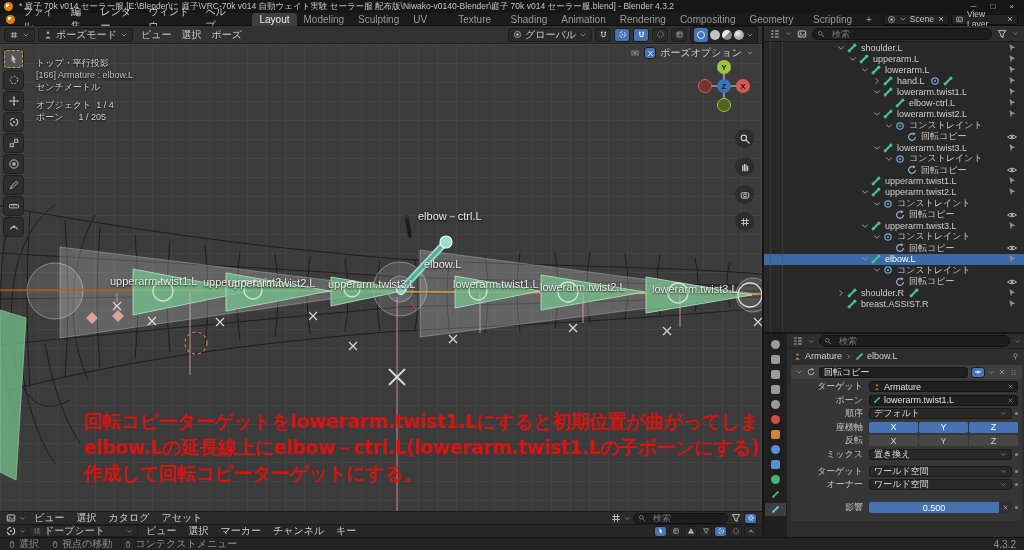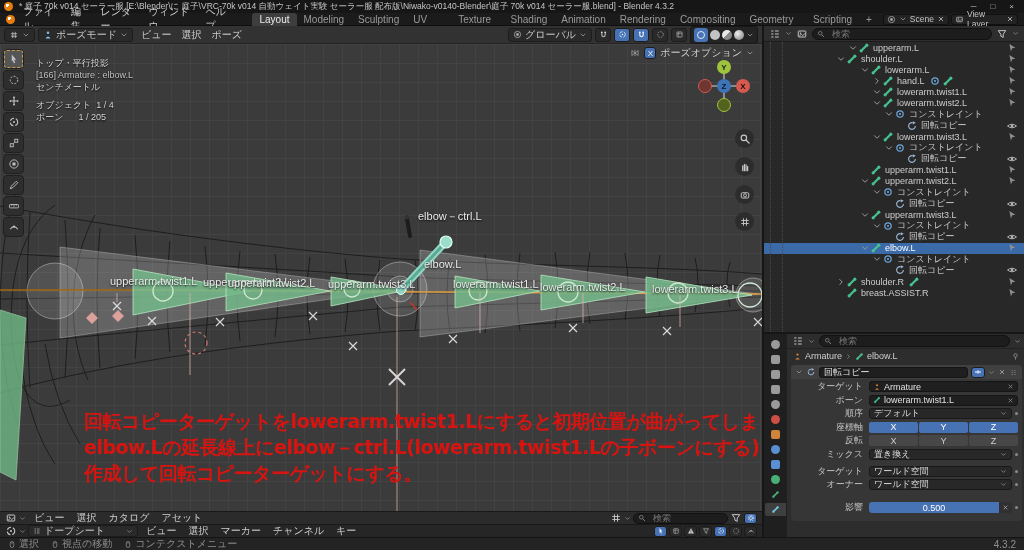--- a/index.html
+++ b/index.html
@@ -577,42 +577,42 @@
       </svg>
     <svg class="chev" style="width:7px;height:7px">
         <use href="#i-cd"></use>
       </svg>
   </div>
   <div class="olrows">
     <span class="guides"></span>
       <span class="guides2"></span>
     <div>
         <div class="orow">
+          <span style="width:72px;flex:none"></span>
+          <svg class="ic chev" style="">
+            <use href="#i-cd"></use>
+          </svg>
+          <svg class="ic bone-c" style="">
+            <use href="#i-bone"></use>
+          </svg>
+          <span class="olabel">shoulder.L</span>
+          <span class="spacer"></span>
+          <svg class="ic flag-c" style="">
+            <use href="#i-flag"></use>
+          </svg>
+        </div>
+        <div class="orow">
           <span style="width:84px;flex:none"></span>
           <svg class="ic chev" style="">
             <use href="#i-cd"></use>
           </svg>
           <svg class="ic bone-c" style="">
             <use href="#i-bone"></use>
           </svg>
           <span class="olabel">upperarm.L</span>
-          <span class="spacer"></span>
-          <svg class="ic flag-c" style="">
-            <use href="#i-flag"></use>
-          </svg>
-        </div>
-        <div class="orow">
-          <span style="width:72px;flex:none"></span>
-          <svg class="ic chev" style="">
-            <use href="#i-cd"></use>
-          </svg>
-          <svg class="ic bone-c" style="">
-            <use href="#i-bone"></use>
-          </svg>
-          <span class="olabel">shoulder.L</span>
           <span class="spacer"></span>
           <svg class="ic flag-c" style="">
             <use href="#i-flag"></use>
           </svg>
         </div>
         <div class="orow">
           <span style="width:96px;flex:none"></span>
           <svg class="ic chev" style="">
             <use href="#i-cd"></use>
           </svg>
@@ -649,20 +649,32 @@
         </div>
         <div class="orow">
           <span style="width:108px;flex:none"></span>
           <svg class="ic chev" style="">
             <use href="#i-cd"></use>
           </svg>
           <svg class="ic bone-c" style="">
             <use href="#i-bone"></use>
           </svg>
           <span class="olabel">lowerarm.twist1.L</span>
+          <span class="spacer"></span>
+          <svg class="ic flag-c" style="">
+            <use href="#i-flag"></use>
+          </svg>
+        </div>
+        <div class="orow">
+          <span style="width:120px;flex:none"></span>
+          <span class="ic chev"></span>
+          <svg class="ic bone-c" style="">
+            <use href="#i-bone"></use>
+          </svg>
+          <span class="olabel">elbow-ctrl.L</span>
           <span class="spacer"></span>
           <svg class="ic flag-c" style="">
             <use href="#i-flag"></use>
           </svg>
         </div>
         <div class="orow">
           <span style="width:108px;flex:none"></span>
           <svg class="ic chev" style="">
             <use href="#i-cd"></use>
           </svg>

